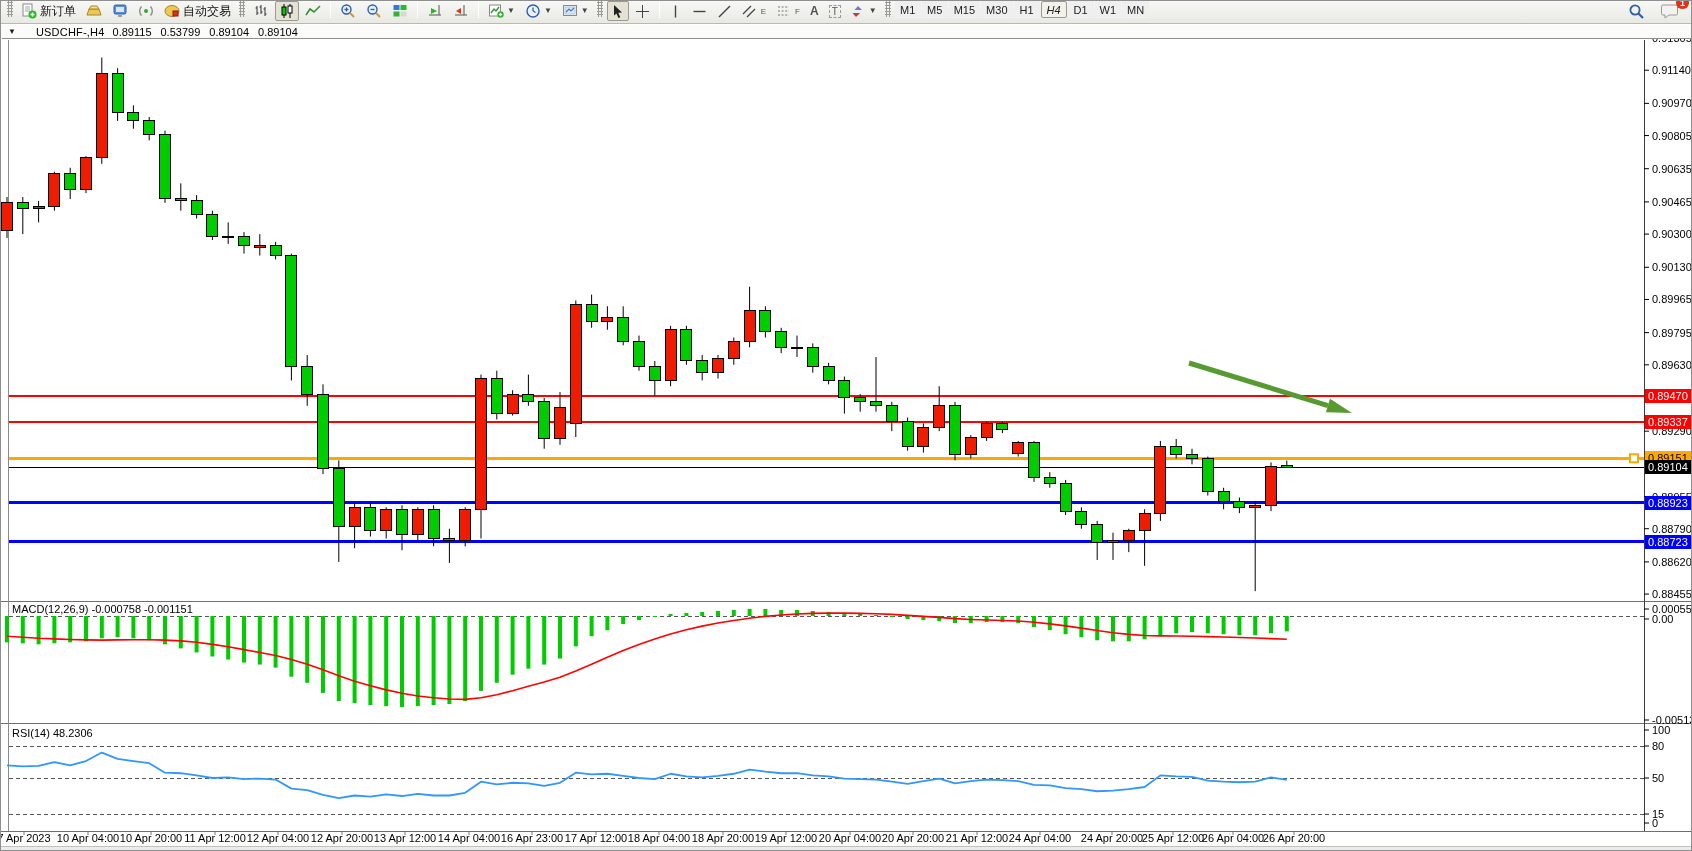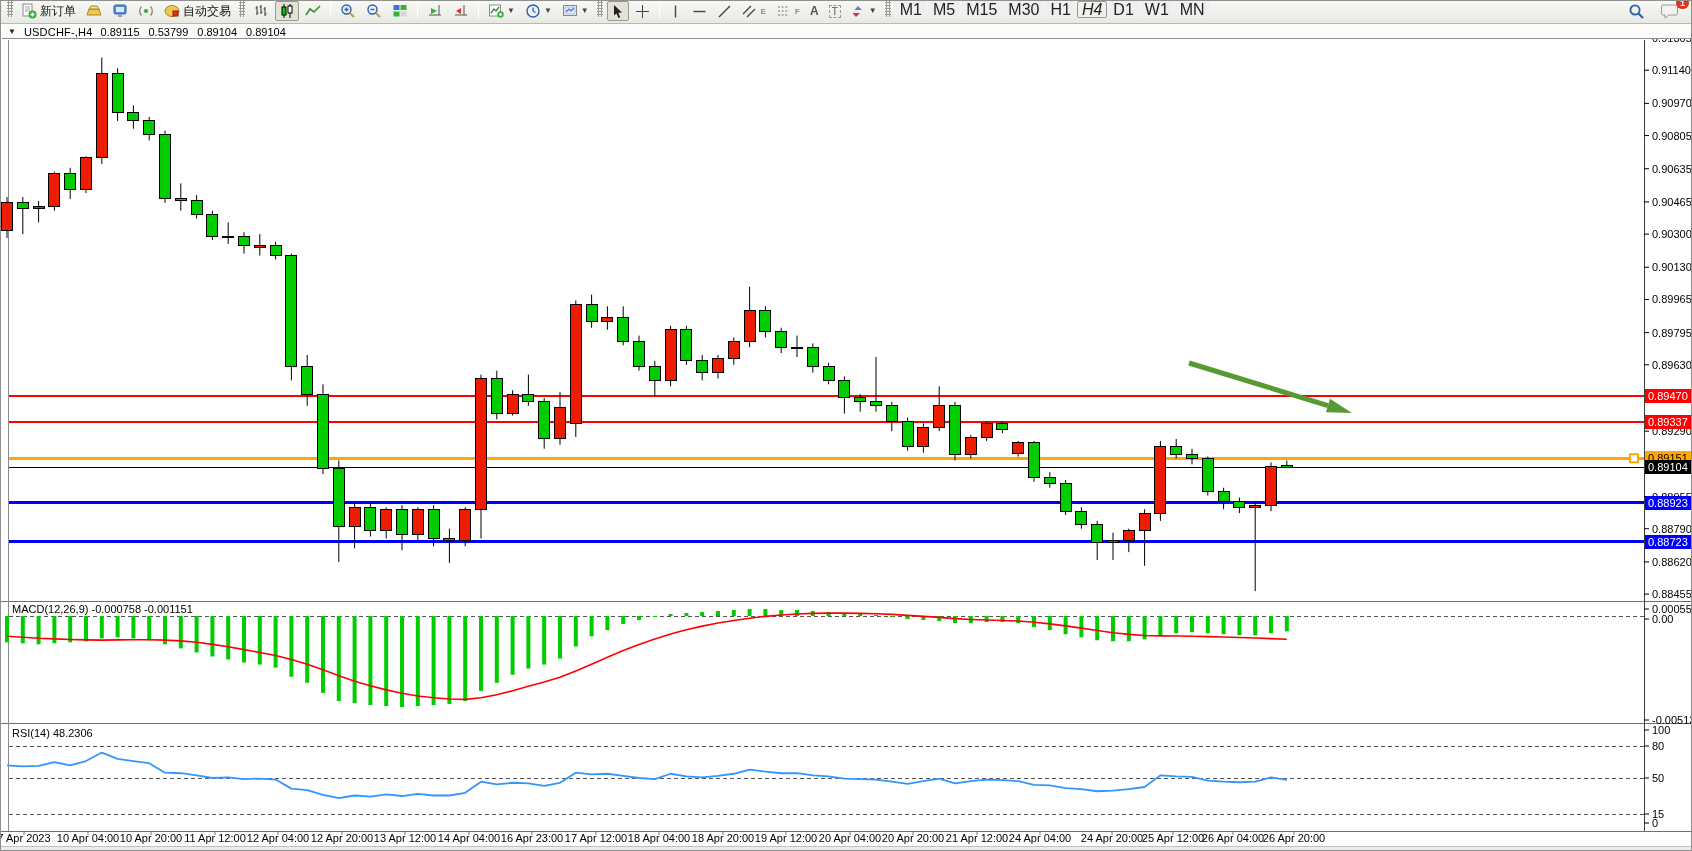--- a/index.html
+++ b/index.html
@@ -15,31 +15,31 @@
     background-size:3px 3px;}
   .vsep{width:1px;height:17px;background:#bdbdb6;border-right:1px solid #fff;margin:0 3px;}
   .tbtn{display:flex;align-items:center;gap:3px;height:20px;padding:0 3px;border:1px solid transparent;
     background:transparent;font-family:"Liberation Sans",sans-serif;font-size:12px;color:#111;cursor:default;}
   .tbtn.pressed{background:#e3e2d5;border:1px solid #9a9a94;border-radius:2px;}
   .tbtn .lbl{font-size:12px;white-space:nowrap;}
   .caret{font-size:8px;color:#444;line-height:1;}
   .glyphA{font-size:12px;font-weight:bold;color:#555;}
   .boxT{font-size:10px;color:#555;border:1px dashed #999;padding:0 2px;line-height:11px;}
   .tf{height:17px;min-width:26px;padding:0 4px;display:flex;align-items:center;justify-content:center;
-      font-size:16px;color:#222;border:1px solid transparent;}
+      font-size:11px;color:#222;border:1px solid transparent;}
   .tf.pressed{background:#f2f1ea;border:1px solid #9a9a94;border-radius:2px;font-style:italic;}
   #right-tools{margin-left:auto;display:flex;align-items:center;gap:8px;padding-right:6px;}
   .badge{position:absolute;top:-5px;right:-7px;background:#e03318;color:#fff;border-radius:8px;
          font-size:9px;padding:1px 4px;font-weight:bold;}
   
   #titlebar{position:absolute;top:24px;left:1px;width:1690px;height:14px;background:#fbfbfa;
     border-bottom:1px solid #8f8f8f;display:flex;align-items:center;gap:8px;padding:0 6px;
     font-size:11px;color:#000;z-index:4;}
   #titlebar .dd{font-size:8px;color:#222;}
-  #titlebar .sym{letter-spacing:0.2px;}
+  #titlebar .sym{letter-spacing:0.2px;margin-left:12px;}
   #chart-svg{position:absolute;top:0;left:0;z-index:1;}
   text{font-family:"Liberation Sans",sans-serif;}
   #bottomstrip{position:absolute;left:0;bottom:0;width:1692px;height:4px;background:#ececec;
     border-top:1px solid #c2c2bc;z-index:3;}
 </style>
 </head>
 <body>
 
 <div id="app">
 

